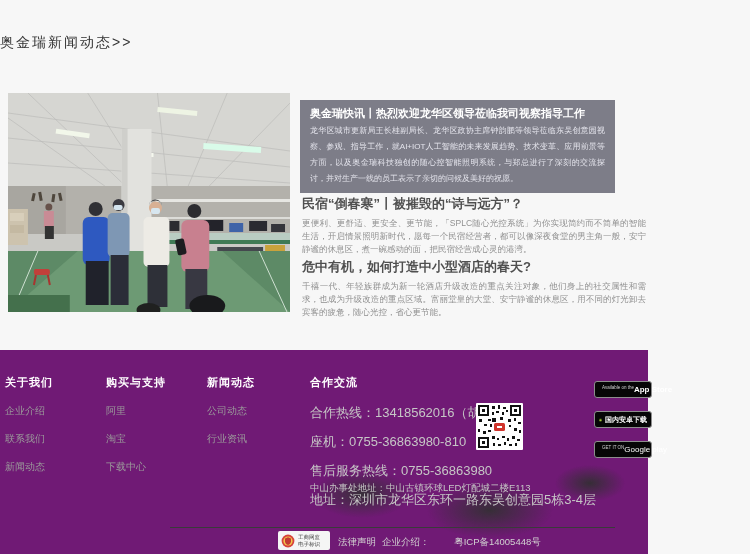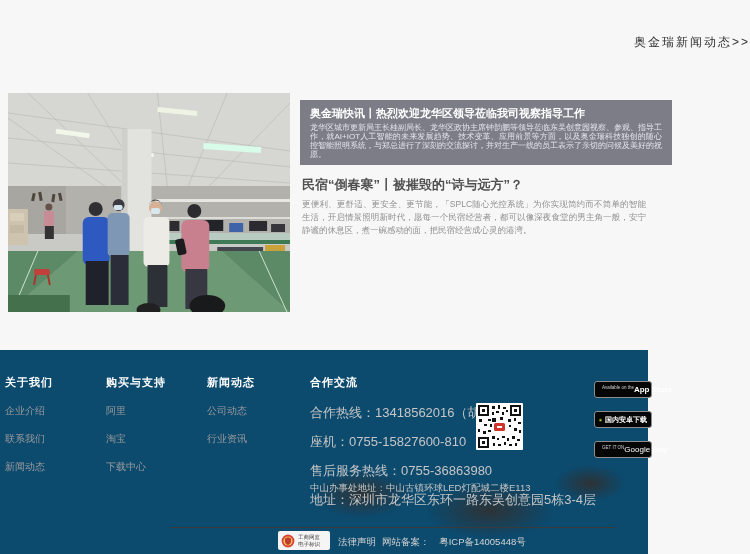--- a/index.html
+++ b/index.html
@@ -1,37 +1,37 @@
 <!DOCTYPE html>
 <html><head>
 <meta charset="utf-8">
 <style>
   html,body{margin:0;padding:0;}
   body{font-family:"Liberation Sans","DejaVu Sans",sans-serif;background:#ffffff;}
   .page{position:relative;width:750px;height:554px;overflow:hidden;background:#f7f7f7;}
 
   
-  .page-title{position:absolute;top:34px;left:0;width:750px;text-align:right;
-    font-size:12px;letter-spacing:2px;color:#333;cursor:pointer;}
+  .page-title{position:absolute;top:34px;left:0;width:750px;text-align:left;
+    font-size:14px;letter-spacing:2px;color:#333;cursor:pointer;}
 
   
   .news-photo{position:absolute;left:8px;top:93px;width:282px;height:219px;overflow:hidden;}
   .news-photo svg{display:block;width:100%;height:100%;}
 
   .news-col{position:absolute;left:300px;top:100px;width:350px;}
   .news-item{cursor:pointer;}
-  .news-item.hl{background:#7d7d88;padding:6px 10px 6px 10px;box-sizing:border-box;width:372px;}
+  .news-item.hl{background:#7d7d88;padding:6px 10px 6px 10px;box-sizing:border-box;width:315px;}
   .hl-title{color:#ffffff;font-weight:bold;font-size:11px;line-height:15px;margin-bottom:2px;}
-  .hl-body{color:#e4e4ec;font-size:8px;line-height:9px;text-align:justify;}
-  .news-item.plain{margin-top:11px;padding:0 4px 0 2px;}
+  .hl-body{color:#e4e4ec;font-size:8px;line-height:16px;text-align:justify;}
+  .news-item.plain{margin-top:2px;padding:0 4px 0 2px;}
   .plain-title{color:#4f4f4f;font-weight:bold;font-size:13px;line-height:18px;margin-bottom:4px;}
   .plain-body{color:#909090;font-size:8.5px;line-height:13px;text-align:justify;}
 
   
-  .footer{position:absolute;left:0;top:350px;width:648px;height:204px;background:#0c4a6e;}
+  .footer{position:absolute;left:0;top:350px;width:648px;height:204px;background:#701a75;}
   .map-watermark{position:absolute;left:250px;top:95px;width:400px;height:109px;
     background:
       radial-gradient(ellipse 70px 34px at 28% 45%, #323232 0%, rgba(50,50,50,0) 70%),
       radial-gradient(ellipse 90px 40px at 60% 60%, #313131 0%, rgba(49,49,49,0) 70%),
       radial-gradient(ellipse 50px 26px at 85% 35%, #303030 0%, rgba(48,48,48,0) 70%);
     opacity:.9;}
   .fcol{position:absolute;top:25px;}
   .fcol-title{color:#ffffff;font-size:11px;font-weight:bold;margin-bottom:14px;letter-spacing:1px;}
   .flink{display:block;color:#9b9b9b;font-size:10px;margin-bottom:14px;text-decoration:none;cursor:pointer;}
   .contact-line{display:block;color:#c6c6c6;font-size:13px;margin-bottom:11px;}
@@ -48,21 +48,21 @@
   .badge .t-cn{font-size:7px;color:#ffffff;font-weight:bold;white-space:nowrap;}
 
   .divider{position:absolute;left:170px;top:177px;width:445px;height:1px;background:#3a3a3a;}
 
   .legal-badge{position:absolute;left:278px;top:181px;width:52px;height:19px;background:#f5f5f5;
     border-radius:2px;display:flex;align-items:center;gap:3px;padding:0 3px;box-sizing:border-box;cursor:pointer;}
   .legal-badge .lb-txt{display:flex;flex-direction:column;line-height:1.2;}
   .legal-badge .lb-txt span{font-size:5.5px;color:#444;white-space:nowrap;}
   .law-link{position:absolute;left:338px;top:186px;color:#d2d2d2;font-size:9.5px;text-decoration:none;cursor:pointer;}
   .record{position:absolute;left:382px;top:186px;color:#d2d2d2;font-size:9.5px;}
-  .record .num{margin-left:7px;}
+  .record .num{margin-left:22px;}
 </style>
 </head>
 <body>
 
 <div class="page">
 
   <div class="page-title">奥金瑞新闻动态&gt;&gt;</div>
 
   <div class="news-photo">
     <svg viewBox="0 0 283 219" preserveAspectRatio="none">
@@ -158,20 +158,24 @@
 
   <div class="news-col">
     <div class="news-item hl">
       <div class="hl-title">奥金瑞快讯丨热烈欢迎龙华区领导莅临我司视察指导工作</div>
       <div class="hl-body">龙华区城市更新局王长桂副局长、龙华区政协主席钟韵鹏等领导莅临东吴创意园视察、参观、指导工作，就AI+IOT人工智能的未来发展趋势、技术变革、应用前景等方面，以及奥金瑞科技独创的随心控智能照明系统，与郑总进行了深刻的交流探讨，并对生产一线的员工表示了亲切的问候及美好的祝愿。</div>
     </div>
     <div class="news-item plain">
       <div class="plain-title">民宿“倒春寒”丨被摧毁的“诗与远方”？</div>
       <div class="plain-body">更便利、更舒适、更安全、更节能，「SPLC随心光控系统」为你实现简约而不简单的智能生活，开启情景照明新时代，愿每一个民宿经营者，都可以像深夜食堂的男主角一般，安宁静谧的休息区，煮一碗感动的面，把民宿经营成心灵的港湾。</div>
     </div>
+    <div class="news-item plain">
+      <div class="plain-title">危中有机，如何打造中小型酒店的春天?</div>
+      <div class="plain-body">千禧一代、年轻族群成为新一轮酒店升级改造的重点关注对象，他们身上的社交属性和需求，也成为升级改造的重点区域。富丽堂皇的大堂、安宁静谧的休息区，用不同的灯光卸去宾客的疲惫，随心光控，省心更节能。</div>
+    </div>
   </div>
 
   <div class="footer">
     <div class="map-watermark"></div>
 
     <div class="fcol" style="left:5px;">
       <div class="fcol-title">关于我们</div>
       <a class="flink">企业介绍</a>
       <a class="flink">联系我们</a>
       <a class="flink">新闻动态</a>
@@ -186,21 +190,21 @@
     <div class="fcol" style="left:106px;">
       <div class="fcol-title">购买与支持</div>
       <a class="flink">阿里</a>
       <a class="flink">淘宝</a>
       <a class="flink">下载中心</a>
     </div>
 
     <div class="fcol" style="left:310px;">
       <div class="fcol-title">合作交流</div>
       <span class="contact-line">合作热线：13418562016（胡经理）</span>
-      <span class="contact-line">座机：0755-15827600-810</span>
+      <span class="contact-line">座机：0755-36863980-810</span>
       <span class="contact-line">售后服务热线：0755-36863980</span>
       <span class="contact-line">地址：深圳市龙华区东环一路东吴创意园5栋3-4层</span>
     </div>
     <div class="office">中山办事处地址：中山古镇环球LED灯配城二楼E113</div>
 
     <svg class="qr" viewBox="0 0 47 47">
       <rect width="47" height="47" fill="#ffffff" rx="1"></rect>
       <g fill="#111111">
         <rect x="2" y="2" width="11" height="11"></rect>
           <rect x="34" y="2" width="11" height="11"></rect>
@@ -302,17 +306,17 @@
         <circle cx="7" cy="7" r="4.6" fill="#f3c54a"></circle>
         <path d="M7 3.2 L10 4.6 L10 7.2 C10 9.2 8.6 10.4 7 11 C5.4 10.4 4 9.2 4 7.2 L4 4.6 Z" fill="#c23a34"></path>
       </svg>
       <span class="lb-txt">
         <span>工商网监</span>
         <span>电子标识</span>
       </span>
     </div>
     <a class="law-link">法律声明</a>
     <span class="record">
-      <span>网站备案：</span>
+      <span>企业介绍：</span>
       <span class="num">粤ICP备14005448号</span>
     </span>
   </div>
 </div>
 
 </body></html>

